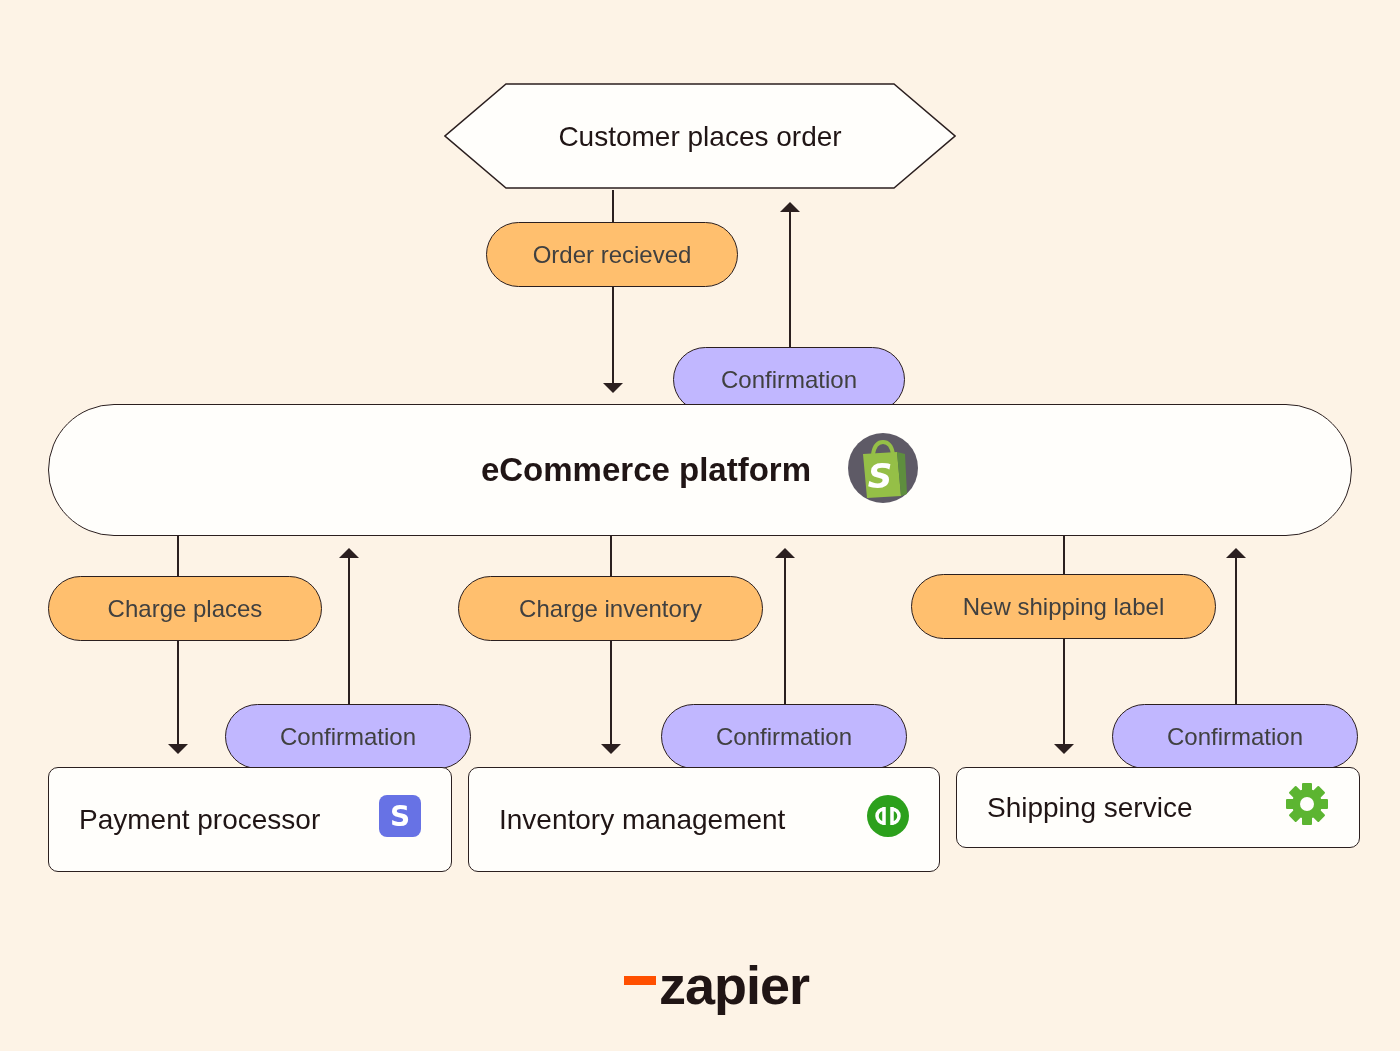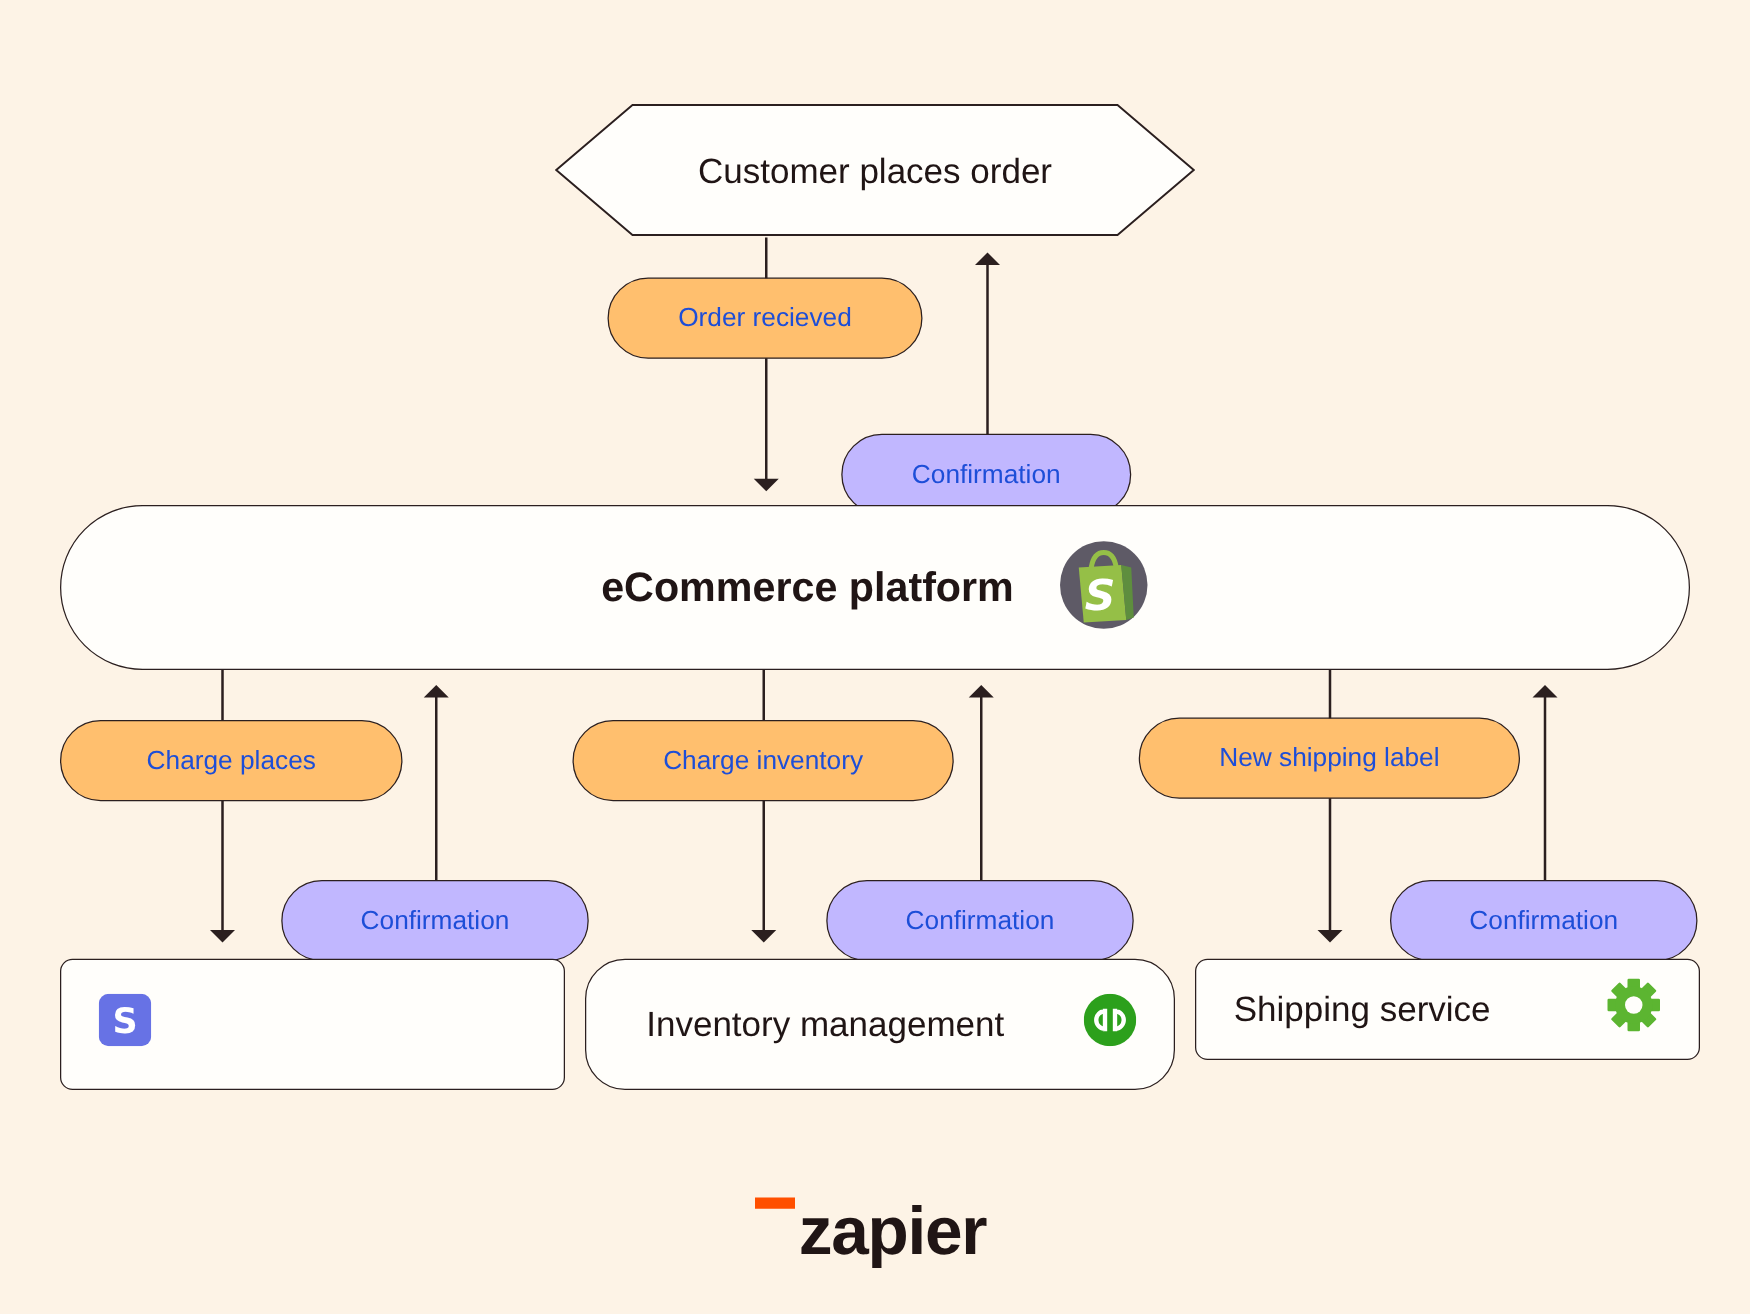--- a/index.html
+++ b/index.html
@@ -2,32 +2,32 @@
 <html><head>
 <meta charset="utf-8">
 <style>
   html, body { margin:0; padding:0; }
   body { width:1400px; height:1051px; background:#fdf3e6; position:relative; overflow:hidden;
          font-family:"Liberation Sans", "DejaVu Sans", sans-serif; color:#201515; }
   .line-v { position:absolute; width:1.5px; background:#2b1f1f; }
   .arrow-down { position:absolute; width:0; height:0; border-left:10px solid transparent; border-right:10px solid transparent; border-top:10px solid #2b1f1f; }
   .arrow-up { position:absolute; width:0; height:0; border-left:10px solid transparent; border-right:10px solid transparent; border-bottom:10px solid #2b1f1f; }
   .pill { position:absolute; box-sizing:border-box; border:1.5px solid #2b1f1f; border-radius:40px;
-          display:flex; align-items:center; justify-content:center; font-size:21px; color:#1d4ed8; }
+          display:flex; align-items:center; justify-content:center; font-size:24px; color:#404040; }
   .pill.orange { background:#ffbf6e; }
   .pill.purple { background:#c1b7ff;margin-top:44px; }
   .box { position:absolute; box-sizing:border-box; background:#fffefb; border:1.5px solid #2b1f1f; border-radius:10px;
          display:flex; align-items:center; justify-content:space-between; padding:0 30px; font-size:28px; color:#201515; }
   .platform { position:absolute; box-sizing:border-box; left:48px; top:404px; width:1304px; height:132px;
               background:#fffefb; border:1.5px solid #2b1f1f; border-radius:66px;
               display:flex; align-items:center; justify-content:center; gap:36px; }
   .platform-label { font-size:33px; font-weight:bold; color:#201515; }
   .hex-wrap { position:absolute; left:444px; top:83px; width:512px; height:107px; }
   .hex-text { position:absolute; left:0; top:0; width:100%; height:100%; display:flex; align-items:center; justify-content:center; font-size:28px; color:#201515; }
-  .logo { position:absolute; left:604px; top:958px; display:flex; align-items:flex-start; }
+  .logo { position:absolute; left:624px; top:958px; display:flex; align-items:center; }
   .logo-bar { width:32px; height:9px; background:#ff4f00; margin-bottom:9px; margin-right:3px; }
   .logo-text { font-size:54px; font-weight:bold; color:#201515; letter-spacing:-1px; line-height:1; }
 </style>
 </head>
 <body>
 
 <div class="hex-wrap">
   <svg width="512" height="107" style="position:absolute;left:0;top:0">
     <polygon points="62,1 450,1 511,53 450,105 62,105 1,53" fill="#fffefb" stroke="#2b1f1f" stroke-width="1.5"></polygon>
   </svg>
@@ -70,29 +70,30 @@
 <div class="pill purple" style="left:661px; top:660px; width:246px; height:65px;">Confirmation</div>
 
 <div class="line-v" style="left:1063px; top:536px; height:209px;"></div>
 <div class="arrow-down" style="left:1054px; top:744px;"></div>
 <div class="pill orange" style="left:911px; top:574px; width:305px; height:65px;">New shipping label</div>
 <div class="line-v" style="left:1235px; top:557px; height:210px;"></div>
 <div class="arrow-up" style="left:1226px; top:548px;"></div>
 <div class="pill purple" style="left:1112px; top:660px; width:246px; height:65px;">Confirmation</div>
 
 <div class="box" style="left:48px; top:767px; width:404px; height:105px;">
+  <span>Payment processor</span>
   <span>
     <svg width="42" height="42" viewBox="0 0 42 42">
       <rect x="0" y="0" width="42" height="42" rx="8" fill="#6772e5"></rect>
       <text x="21" y="31" text-anchor="middle" font-family="DejaVu Sans, sans-serif" font-weight="bold" font-size="28" fill="#ffffff">S</text>
     </svg>
   </span>
 </div>
 
-<div class="box" style="left:468px; top:767px; width:472px; height:105px; padding-left:48px;border-radius:32px;">
+<div class="box" style="left:468px; top:767px; width:472px; height:105px; padding-left:30px;">
   <span>Inventory management</span>
   <span>
     <svg width="42" height="42" viewBox="0 0 42 42">
       <circle cx="21" cy="21" r="21" fill="#2ca01c"></circle>
       <path d="M17 12 L17 30 M17 14 A7 7 0 1 0 17 28" fill="none" stroke="#fff" stroke-width="3.5"></path>
       <path d="M25 12 L25 30 M25 14 A7 7 0 1 1 25 28" fill="none" stroke="#fff" stroke-width="3.5"></path>
     </svg>
   </span>
 </div>
 

